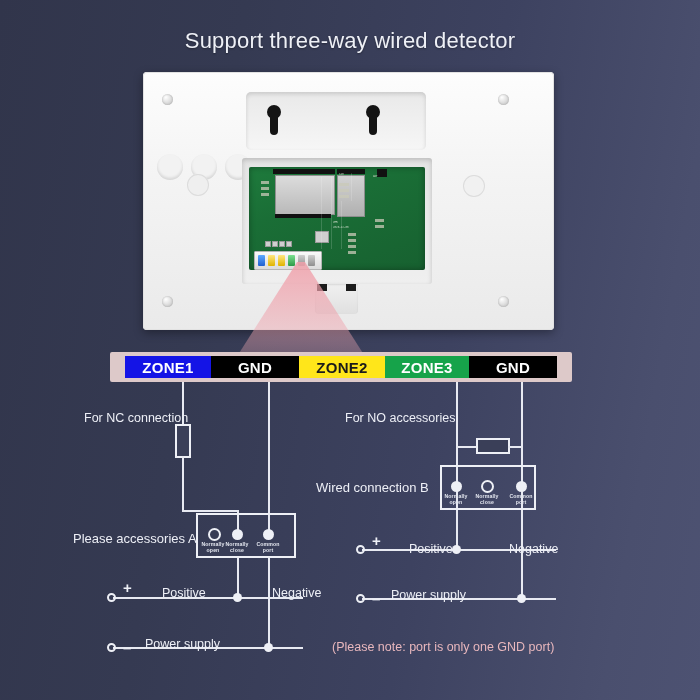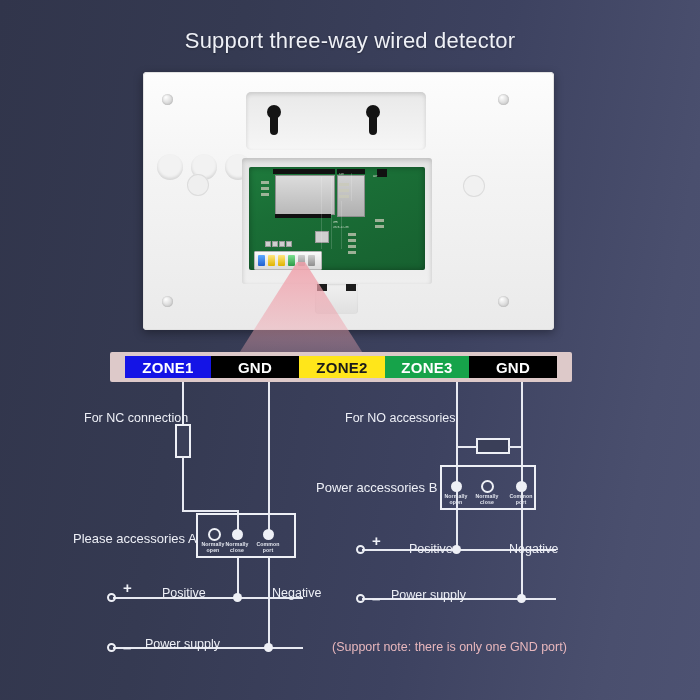--- a/index.html
+++ b/index.html
@@ -316,30 +316,30 @@
     <span>Normally</span><br><span>open</span>
   </div>
   <div class="termlabel" style="left:464px;top:493px;">
     <span>Normally</span><br><span>close</span>
   </div>
   <div class="termlabel" style="left:498px;top:493px;">
     <span>Common</span><br><span>port</span>
   </div>
 
   <div class="dlabel" style="left:345px;top:411px;">For NO accessories</div>
-  <div class="dlabel big" style="left:316px;top:480px;">Power accessories B</div>
+  <div class="dlabel big" style="left:316px;top:480px;">Wired connection B</div>
 
   <div class="wire wv" style="left:456px;top:510px;height:40px;"></div>
   <div class="wire wv" style="left:521px;top:510px;height:90px;"></div>
   <div class="wire wh" style="left:362px;top:549px;width:194px;"></div>
   <div class="wire wh" style="left:362px;top:598px;width:194px;"></div>
   <div class="opencirc" style="left:356px;top:545px;"></div>
   <div class="opencirc" style="left:356px;top:594px;"></div>
   <div class="node" style="left:452px;top:545px;"></div>
   <div class="node" style="left:517px;top:594px;"></div>
   <div class="sign" style="left:372px;top:533px;">+</div>
   <div class="sign" style="left:372px;top:591px;">–</div>
   <div class="dlabel" style="left:409px;top:542px;">Positive</div>
   <div class="dlabel" style="left:509px;top:542px;">Negative</div>
   <div class="dlabel" style="left:391px;top:588px;">Power supply</div>
 
-  <div id="note">(Support note: there is only one GND port)</div>
+  <div id="note">(Please note: port is only one GND port)</div>
 </div>
 
 </body></html>

